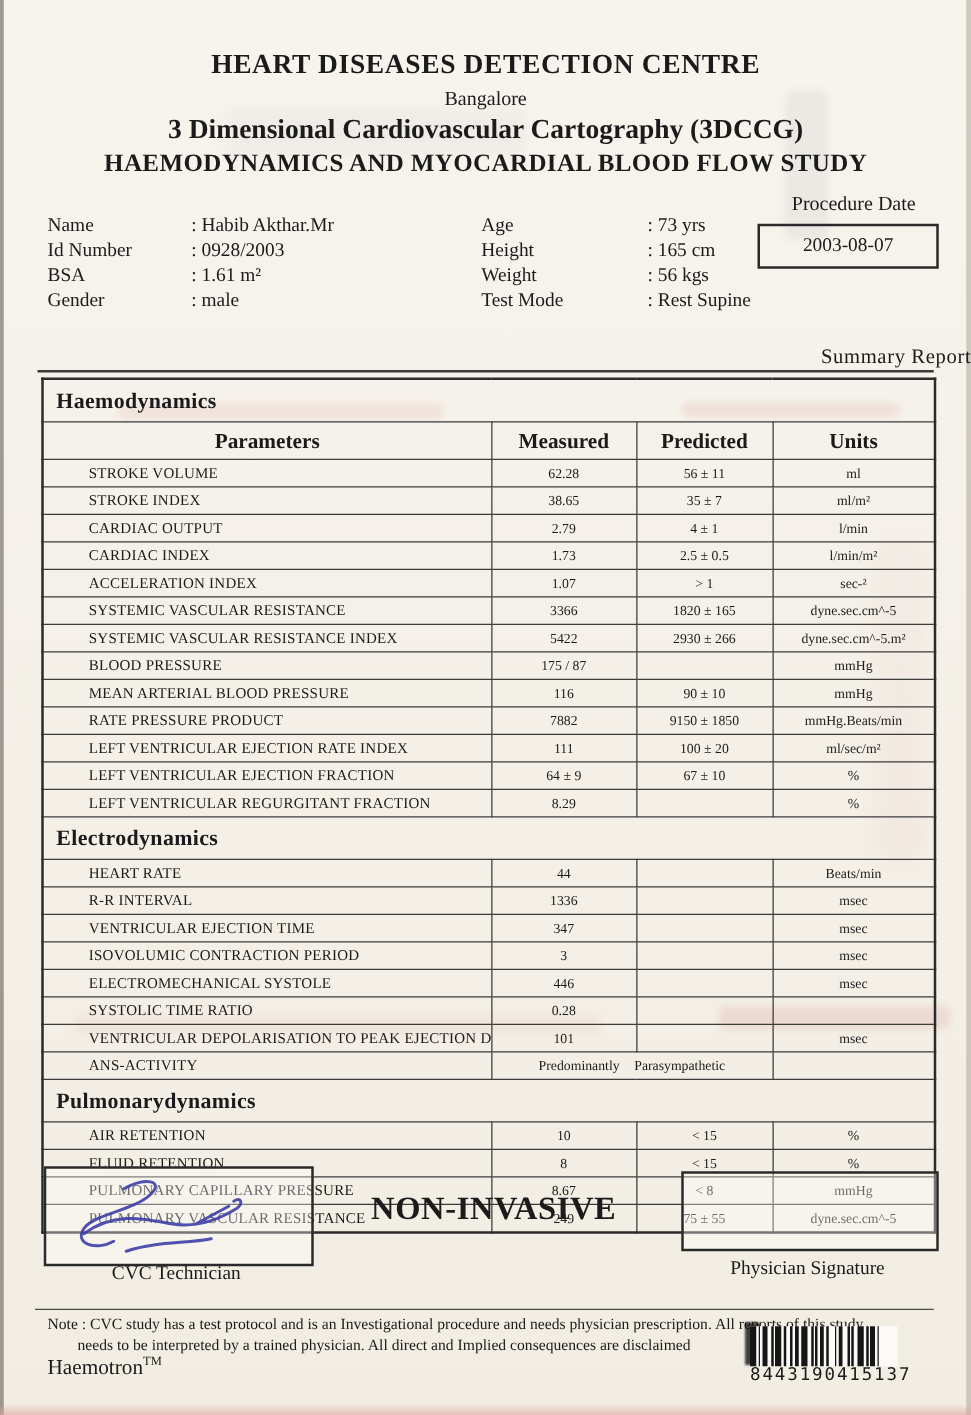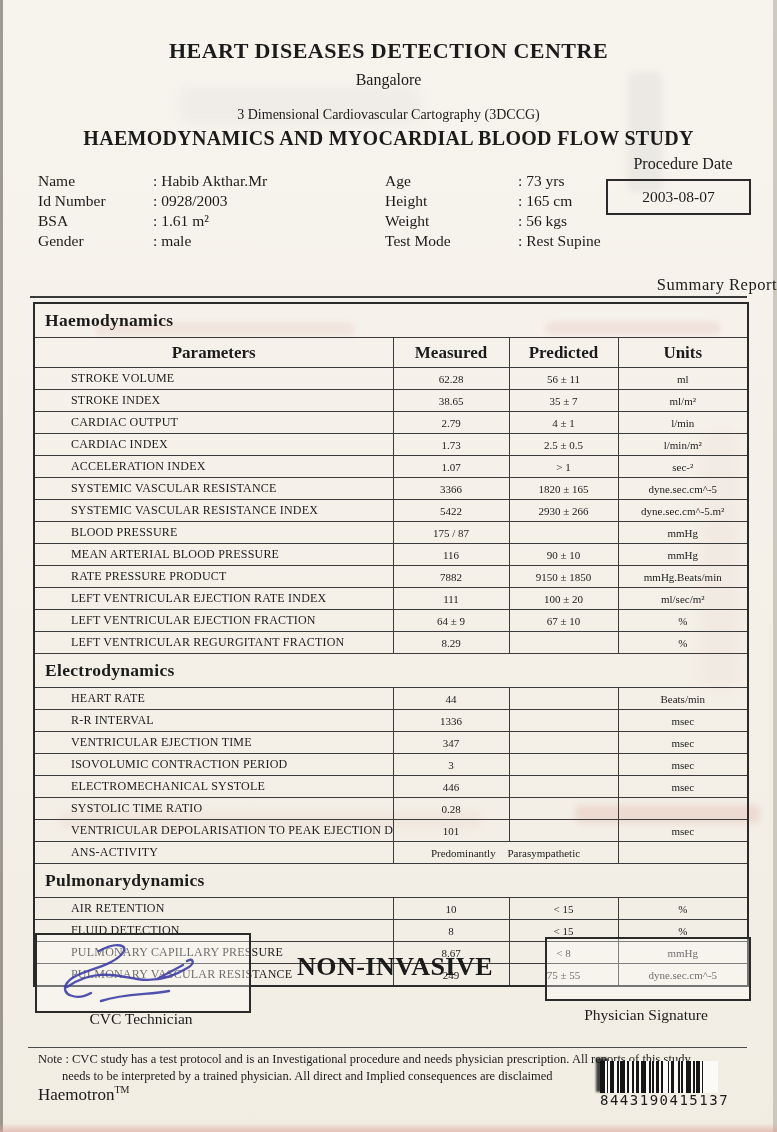--- a/index.html
+++ b/index.html
@@ -20,21 +20,21 @@
   .b3{left:95px;top:322px;width:260px;height:14px;background:rgba(205,110,100,.10);filter:blur(3px);}
   .b4{left:545px;top:322px;width:175px;height:12px;background:rgba(205,110,100,.13);filter:blur(3px);}
   .b5{left:575px;top:805px;width:185px;height:18px;background:rgba(205,110,100,.16);filter:blur(3px);}
   .b6{left:60px;top:812px;width:420px;height:16px;background:rgba(205,110,100,.07);filter:blur(4px);}
   .b7{left:700px;top:430px;width:40px;height:260px;background:rgba(200,120,110,.05);filter:blur(8px);}
 
   
   .hdr{position:absolute;top:38px;left:0;width:100%;text-align:center;}
   .hdr .t1{font-size:22px;font-weight:bold;letter-spacing:.5px;}
   .hdr .t2{font-size:16px;margin-top:7px;}
-  .hdr .t3{font-size:14px;font-weight:normal;margin-top:18px;}
+  .hdr .t3{font-size:22px;font-weight:bold;margin-top:1px;}
   .hdr .t4{font-size:20px;font-weight:bold;margin-top:4px;letter-spacing:.3px;}
 
   
   .pcol{position:absolute;top:171px;}
   .pcol.left{left:38px;width:330px;}
   .pcol.right{left:385px;width:230px;}
   .prow{display:flex;height:20px;font-size:15.5px;line-height:20px;gap:20px;}
   .pcol.left .plabel{width:95px;}
   .pcol.right .plabel{width:113px;}
   .proc-label{position:absolute;left:608px;top:155px;width:150px;text-align:center;font-size:16px;}
@@ -292,21 +292,21 @@
         <tr>
           <td class="section" colspan="4">Pulmonarydynamics</td>
         </tr>
         <tr>
           <td class="param">AIR RETENTION</td>
           <td class="val">10</td>
           <td class="val">&lt; 15</td>
           <td class="val">%</td>
         </tr>
         <tr>
-          <td class="param">FLUID DETECTION</td>
+          <td class="param">FLUID RETENTION</td>
           <td class="val">8</td>
           <td class="val">&lt; 15</td>
           <td class="val">%</td>
         </tr>
         <tr>
           <td class="param">PULMONARY CAPILLARY PRESSURE</td>
           <td class="val">8.67</td>
           <td class="val">&lt; 8</td>
           <td class="val">mmHg</td>
         </tr>

